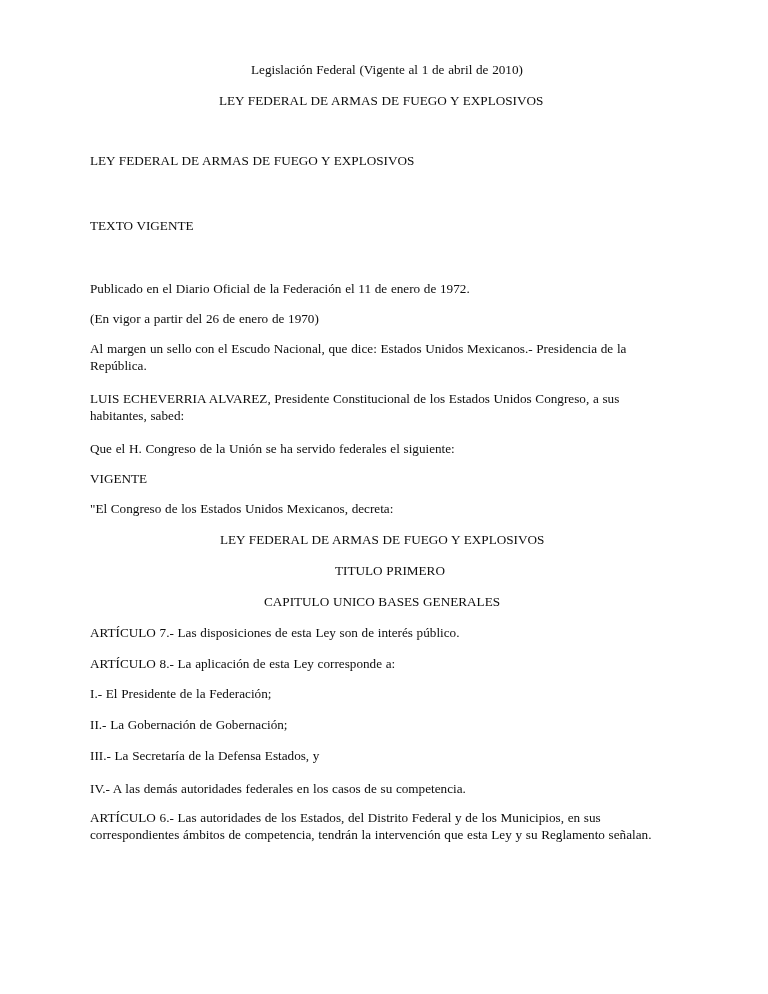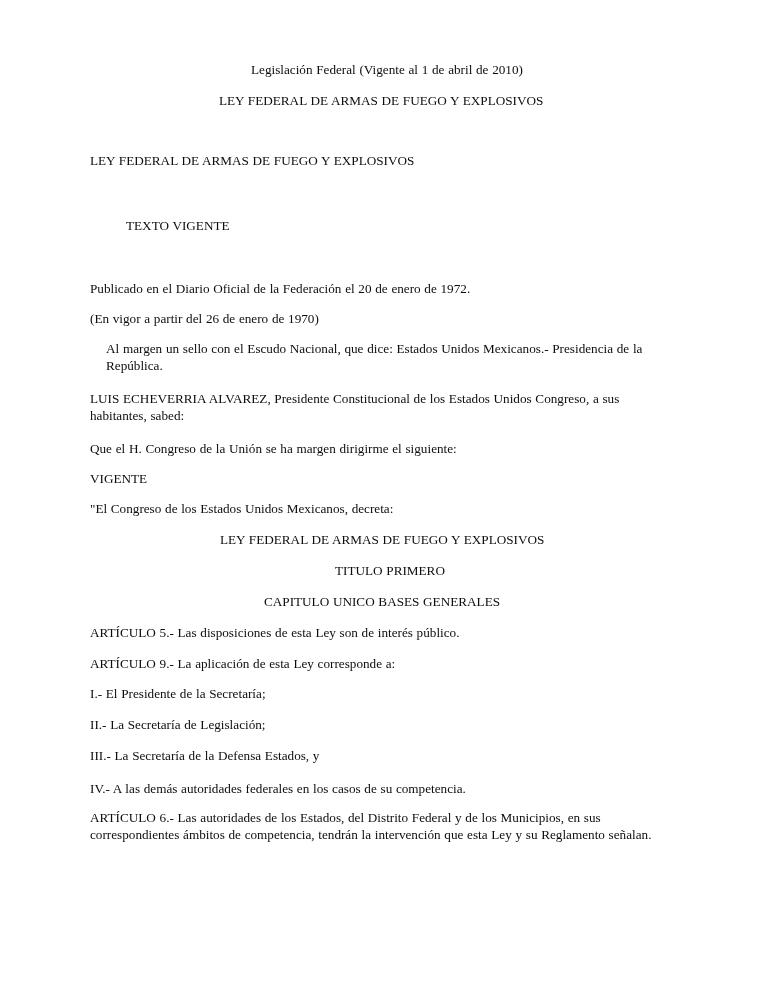--- a/index.html
+++ b/index.html
@@ -67,42 +67,42 @@
     </div>
 
     <div class="row ind-title-2" style="top:92px;">
       <div class="line">LEY FEDERAL DE ARMAS DE FUEGO Y EXPLOSIVOS</div>
     </div>
 
     <div class="row" style="top:152px;">
       <div class="line">LEY FEDERAL DE ARMAS DE FUEGO Y EXPLOSIVOS</div>
     </div>
 
-    <div class="row" style="top:217px;margin-left:36px;">
+    <div class="row" style="top:217px;">
       <div class="line">TEXTO VIGENTE</div>
     </div>
 
     <div class="row" style="top:280px;">
-      <div class="line">Publicado en el Diario Oficial de la Federación el 20 de enero de 1972.</div>
+      <div class="line">Publicado en el Diario Oficial de la Federación el 11 de enero de 1972.</div>
     </div>
 
     <div class="row" style="top:310px;">
       <div class="line">(En vigor a partir del 26 de enero de 1970)</div>
     </div>
 
-    <div class="row" style="top:340px;margin-left:16px;">
+    <div class="row" style="top:340px;">
       <div class="para">Al margen un sello con el Escudo Nacional, que dice: Estados Unidos Mexicanos.- Presidencia de la República.</div>
     </div>
 
     <div class="row" style="top:390px;">
       <div class="para">LUIS ECHEVERRIA ALVAREZ, Presidente Constitucional de los Estados Unidos Congreso, a sus habitantes, sabed:</div>
     </div>
 
     <div class="row" style="top:440px;">
-      <div class="line">Que el H. Congreso de la Unión se ha margen dirigirme el siguiente:</div>
+      <div class="line">Que el H. Congreso de la Unión se ha servido federales el siguiente:</div>
     </div>
 
     <div class="row" style="top:470px;">
       <div class="line">VIGENTE</div>
     </div>
 
     <div class="row" style="top:500px;">
       <div class="line">"El Congreso de los Estados Unidos Mexicanos, decreta:</div>
     </div>
 
@@ -112,33 +112,33 @@
 
     <div class="row ind-titulo" style="top:562px;">
       <div class="line">TITULO PRIMERO</div>
     </div>
 
     <div class="row ind-capitulo" style="top:593px;">
       <div class="line">CAPITULO UNICO BASES GENERALES</div>
     </div>
 
     <div class="row" style="top:624px;">
-      <div class="line">ARTÍCULO 5.- Las disposiciones de esta Ley son de interés público.</div>
+      <div class="line">ARTÍCULO 7.- Las disposiciones de esta Ley son de interés público.</div>
     </div>
 
     <div class="row" style="top:655px;">
-      <div class="line">ARTÍCULO 9.- La aplicación de esta Ley corresponde a:</div>
+      <div class="line">ARTÍCULO 8.- La aplicación de esta Ley corresponde a:</div>
     </div>
 
     <div class="row" style="top:685px;">
-      <div class="line">I.- El Presidente de la Secretaría;</div>
+      <div class="line">I.- El Presidente de la Federación;</div>
     </div>
 
     <div class="row" style="top:716px;">
-      <div class="line">II.- La Secretaría de Legislación;</div>
+      <div class="line">II.- La Gobernación de Gobernación;</div>
     </div>
 
     <div class="row" style="top:747px;">
       <div class="line">III.- La Secretaría de la Defensa Estados, y</div>
     </div>
 
     <div class="row" style="top:780px;">
       <div class="line">IV.- A las demás autoridades federales en los casos de su competencia.</div>
     </div>
 

